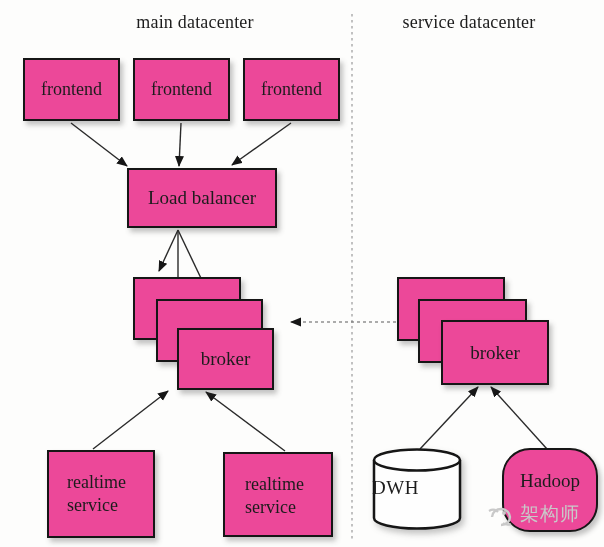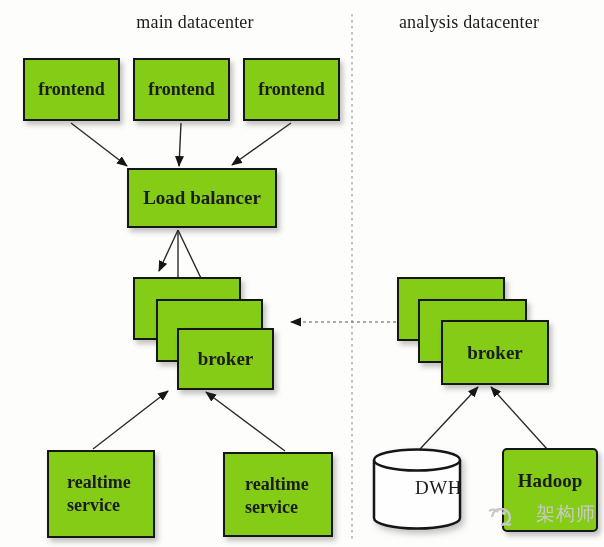--- a/index.html
+++ b/index.html
@@ -9,24 +9,24 @@
     overflow:hidden;
   }
   .arrows{position:absolute;left:0;top:0;width:604px;height:547px;z-index:1;}
   .section-label{
     position:absolute;top:12px;width:220px;text-align:center;
     font-size:18px;letter-spacing:.2px;z-index:2;
   }
   .section-label.main{left:85px;}
   .section-label.analysis{left:359px;}
   .box{
-    position:absolute;box-sizing:border-box;background:#84cc16;
+    position:absolute;box-sizing:border-box;background:#ec4899;
     border:2.5px solid #161616;box-shadow:3px 4px 5px rgba(60,60,60,.30);
     display:flex;align-items:center;justify-content:center;
-    font-size:18px;z-index:2;font-weight:bold;
+    font-size:18px;z-index:2;
   }
   .frontend1{left:23px;top:58px;width:97px;height:63px;}
   .frontend2{left:133px;top:58px;width:97px;height:63px;}
   .frontend3{left:243px;top:58px;width:97px;height:63px;}
   .lb{left:127px;top:168px;width:150px;height:60px;font-size:19px;}
   .mb-back{left:133px;top:277px;width:108px;height:63px;}
   .mb-mid{left:156px;top:299px;width:107px;height:63px;z-index:3;}
   .mb-front{left:177px;top:328px;width:97px;height:62px;z-index:4;font-size:19px;}
   .ab-back{left:397px;top:277px;width:108px;height:64px;}
   .ab-mid{left:418px;top:299px;width:109px;height:64px;z-index:3;}
@@ -34,30 +34,30 @@
   .rt1{left:47px;top:450px;width:108px;height:88px;}
   .rt2{left:223px;top:452px;width:110px;height:85px;}
   .rt-label{
     display:block;align-self:flex-start;padding:19px 6px 0 10px;
     line-height:23px;font-size:18px;width:80px;
   }
   .rt.box{align-items:flex-start;justify-content:flex-end;}
   .dwh{position:absolute;left:372px;top:447px;width:90px;height:85px;z-index:2;}
   .dwh svg{filter:drop-shadow(3px 4px 3px rgba(60,60,60,.30));}
   .dwh-label{
-    position:absolute;left:0;top:30px;width:90px;text-align:right;
+    position:absolute;left:0;top:30px;width:90px;text-align:left;
     font-size:19px;letter-spacing:.5px;
   }
   .hadoop{
-    left:502px;top:448px;width:96px;height:84px;border-radius:5px;
+    left:502px;top:448px;width:96px;height:84px;border-radius:28px;
     font-size:19px;padding-bottom:18px;
   }
   .watermark{
     position:absolute;left:488px;top:501px;z-index:5;display:flex;
-    align-items:flex-start;gap:20px;color:#c9c9c9;
+    align-items:flex-start;gap:4px;color:#c9c9c9;
   }
   .watermark-text{font-size:19px;letter-spacing:1px;
     font-family:"DejaVu Sans","Liberation Sans",sans-serif;}
 </style>
 </head>
 <body>
 
 <div class="stage">
 
   <svg class="arrows" width="604" height="547" viewBox="0 0 604 547">
@@ -80,21 +80,21 @@
     <line x1="396" y1="322" x2="291" y2="322" stroke="#5a5a5a" stroke-width="1.2" stroke-dasharray="3,3" marker-end="url(#ah)"></line>
 
     <line x1="93" y1="449" x2="168" y2="391" stroke="#2a2a2a" stroke-width="1.4" marker-end="url(#ah)"></line>
     <line x1="285" y1="451" x2="206" y2="392" stroke="#2a2a2a" stroke-width="1.4" marker-end="url(#ah)"></line>
 
     <line x1="420" y1="449" x2="478" y2="387" stroke="#2a2a2a" stroke-width="1.4" marker-end="url(#ah)"></line>
     <line x1="547" y1="449" x2="491" y2="387" stroke="#2a2a2a" stroke-width="1.4" marker-end="url(#ah)"></line>
   </svg>
 
   <div class="section-label main">main datacenter</div>
-  <div class="section-label analysis">analysis datacenter</div>
+  <div class="section-label analysis">service datacenter</div>
 
   <div class="box frontend1">
     <span>frontend</span>
   </div>
   <div class="box frontend2">
     <span>frontend</span>
   </div>
   <div class="box frontend3">
     <span>frontend</span>
   </div>

